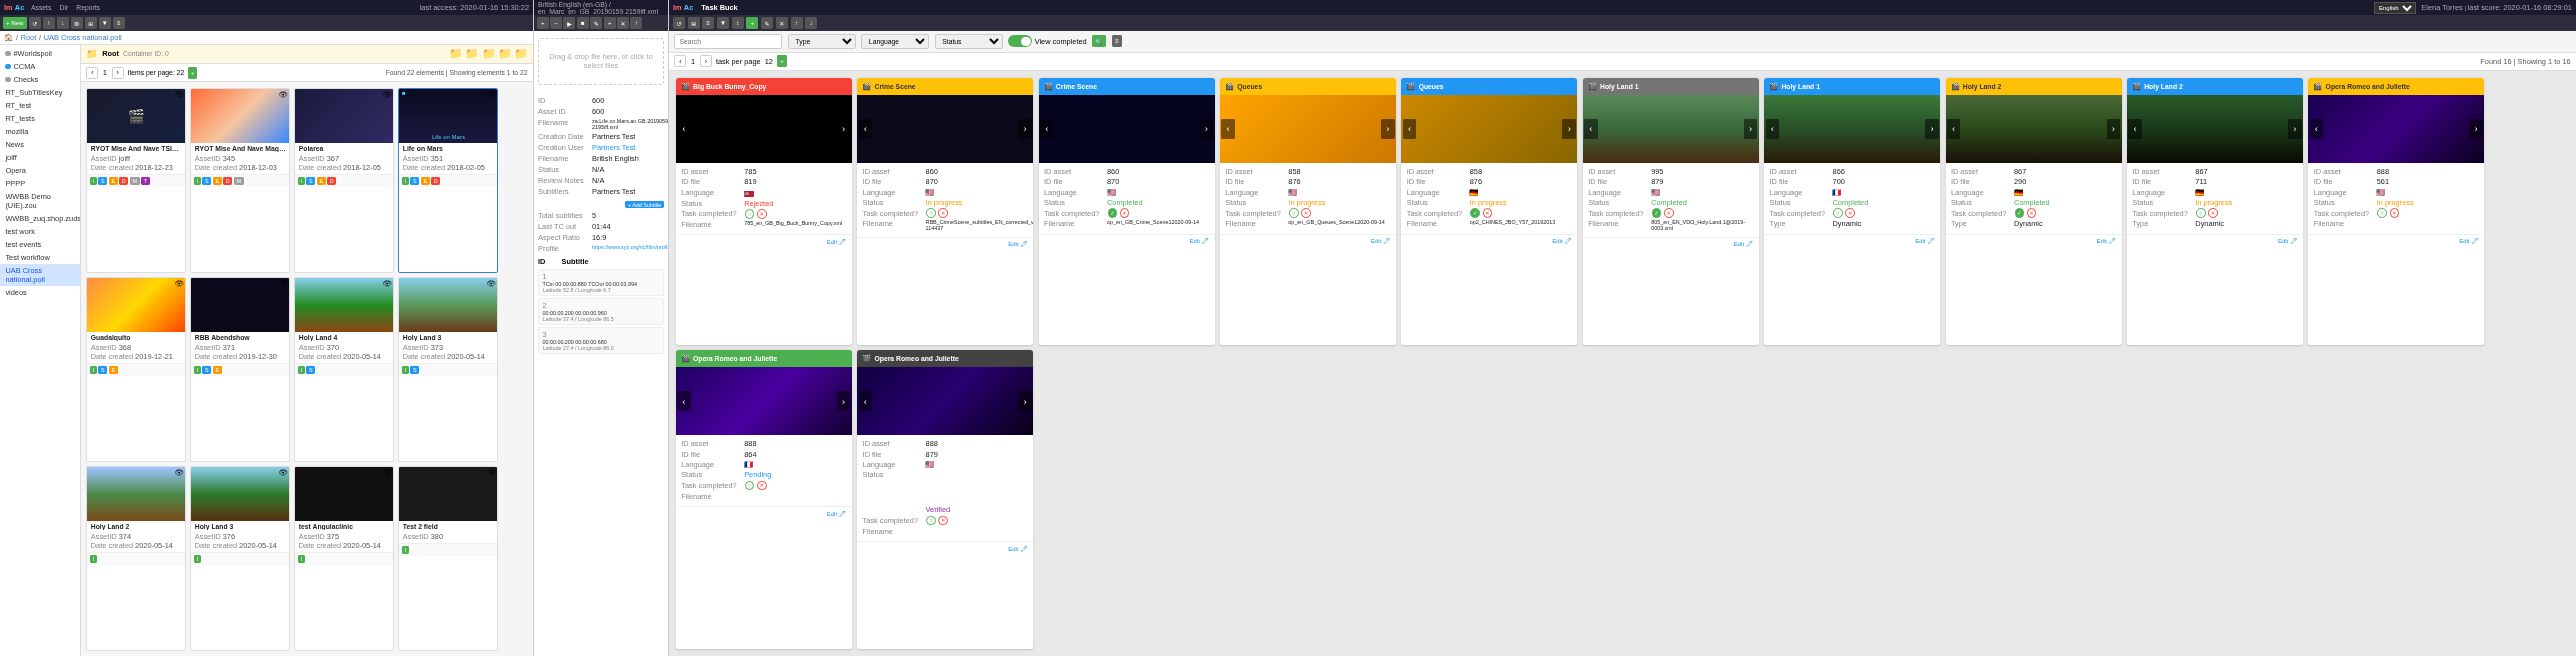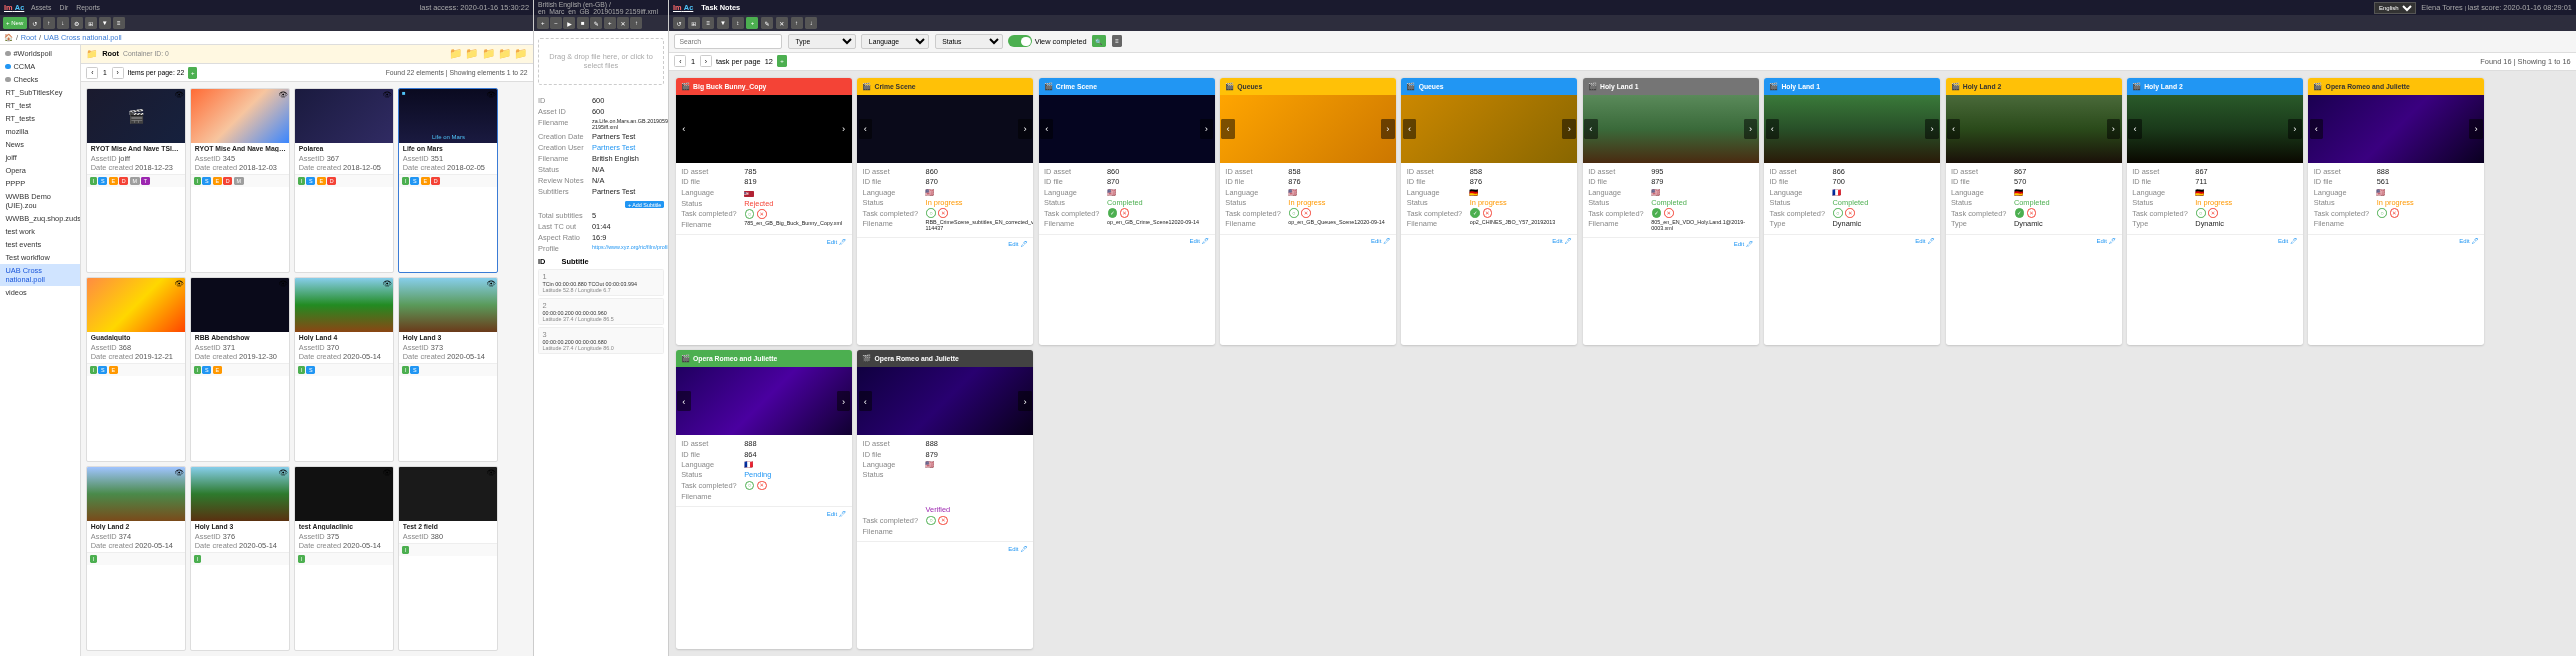--- a/index.html
+++ b/index.html
@@ -3,21 +3,21 @@
   <meta charset="utf-8">
   <style>
     * { box-sizing: border-box; margin: 0; padding: 0; font-family: Arial, sans-serif; font-size: 7.4px; }
     body { background: #e8e8e8; display: flex; width: 2576px; height: 656px; overflow: hidden; }
 
     
     #left-panel { width: 534px; background: #f0f0f0; display: flex; flex-direction: column; border-right: 0.7px solid #ccc; }
     
     
     .top-bar { background: #1a1a2e; display: flex; align-items: center; height: 15px; padding: 0 4px; gap: 4px; }
-    .top-bar-logo { color: #fff; font-weight: bold; font-size: 8px; text-decoration: underline; }
+    .top-bar-logo { color: #fff; font-weight: bold; font-size: 8px; }
     .top-bar-nav { display: flex; gap: 2.7px; }
     .top-bar-nav span { color: #aaa; font-size: 6.8px; cursor: pointer; padding: 1.4px 2.7px; }
     .top-bar-right { margin-left: auto; display: flex; align-items: flex-end; gap: 2.7px; color: #aaa; font-size: 6px; }
 
     
     .toolbar { background: #2d2d3d; display: flex; align-items: center; height: 16px; padding: 0 2.7px; gap: 2px; }
     .toolbar-btn { background: #3a7bd5; color: #fff; border: none; border-radius: 1.4px; padding: 1.4px 3.4px; font-size: 6px; cursor: pointer; height: 12px; }
     .toolbar-btn.green { background: #4CAF50; }
     .toolbar-btn.gray { background: #666; }
     .toolbar-icon { width: 12px; height: 12px; background: #555; border-radius: 1.4px; display: flex; align-items: center; justify-content: center; color: #fff; font-size: 6px; cursor: pointer; }
@@ -657,21 +657,21 @@
     </div>
   </div>
 </div>
 
 <div id="right-panel">
 
   <div class="right-top-bar">
     <div class="top-bar-logo">
       <span style="color:#ff6b6b">Im</span> <span style="color:#4fc3f7">Ac</span>
     </div>
-    <span style="color:#fff;font-size:7.4px;font-weight:bold;margin-left:4px;">Task Notes</span>
+    <span style="color:#fff;font-size:7.4px;font-weight:bold;margin-left:4px;">Task Buck</span>
     <div style="margin-left:auto;display:flex;align-items:center;gap:5.4px;">
       <select style="height:12px;font-size:6px;background:#333;color:#fff;border:0.7px solid #555;">
         <option>English</option>
       </select>
       <span style="color:#aaa;font-size:6px;">
         <span>Elena Torres</span> | <span>last score: 2020-01-16 08:29:01</span>
       </span>
     </div>
   </div>
 
@@ -1017,21 +1017,21 @@
         <button class="prev-btn prev-next">‹</button>
         <button class="next-btn prev-next">›</button>
       </div>
       <div class="task-card-body">
         <div class="task-row">
             <span class="task-label">ID asset</span>
             <span class="task-value">867</span>
           </div>
         <div class="task-row">
             <span class="task-label">ID file</span>
-            <span class="task-value">570</span>
+            <span class="task-value">290</span>
           </div>
         <div class="task-row">
             <span class="task-label">Language</span>
             <span class="task-value">🇩🇪</span>
           </div>
         <div class="task-row">
             <span class="task-label">Status</span>
             <span class="task-value status-completed">Completed</span>
           </div>
         <div class="task-row task-completed-row">

